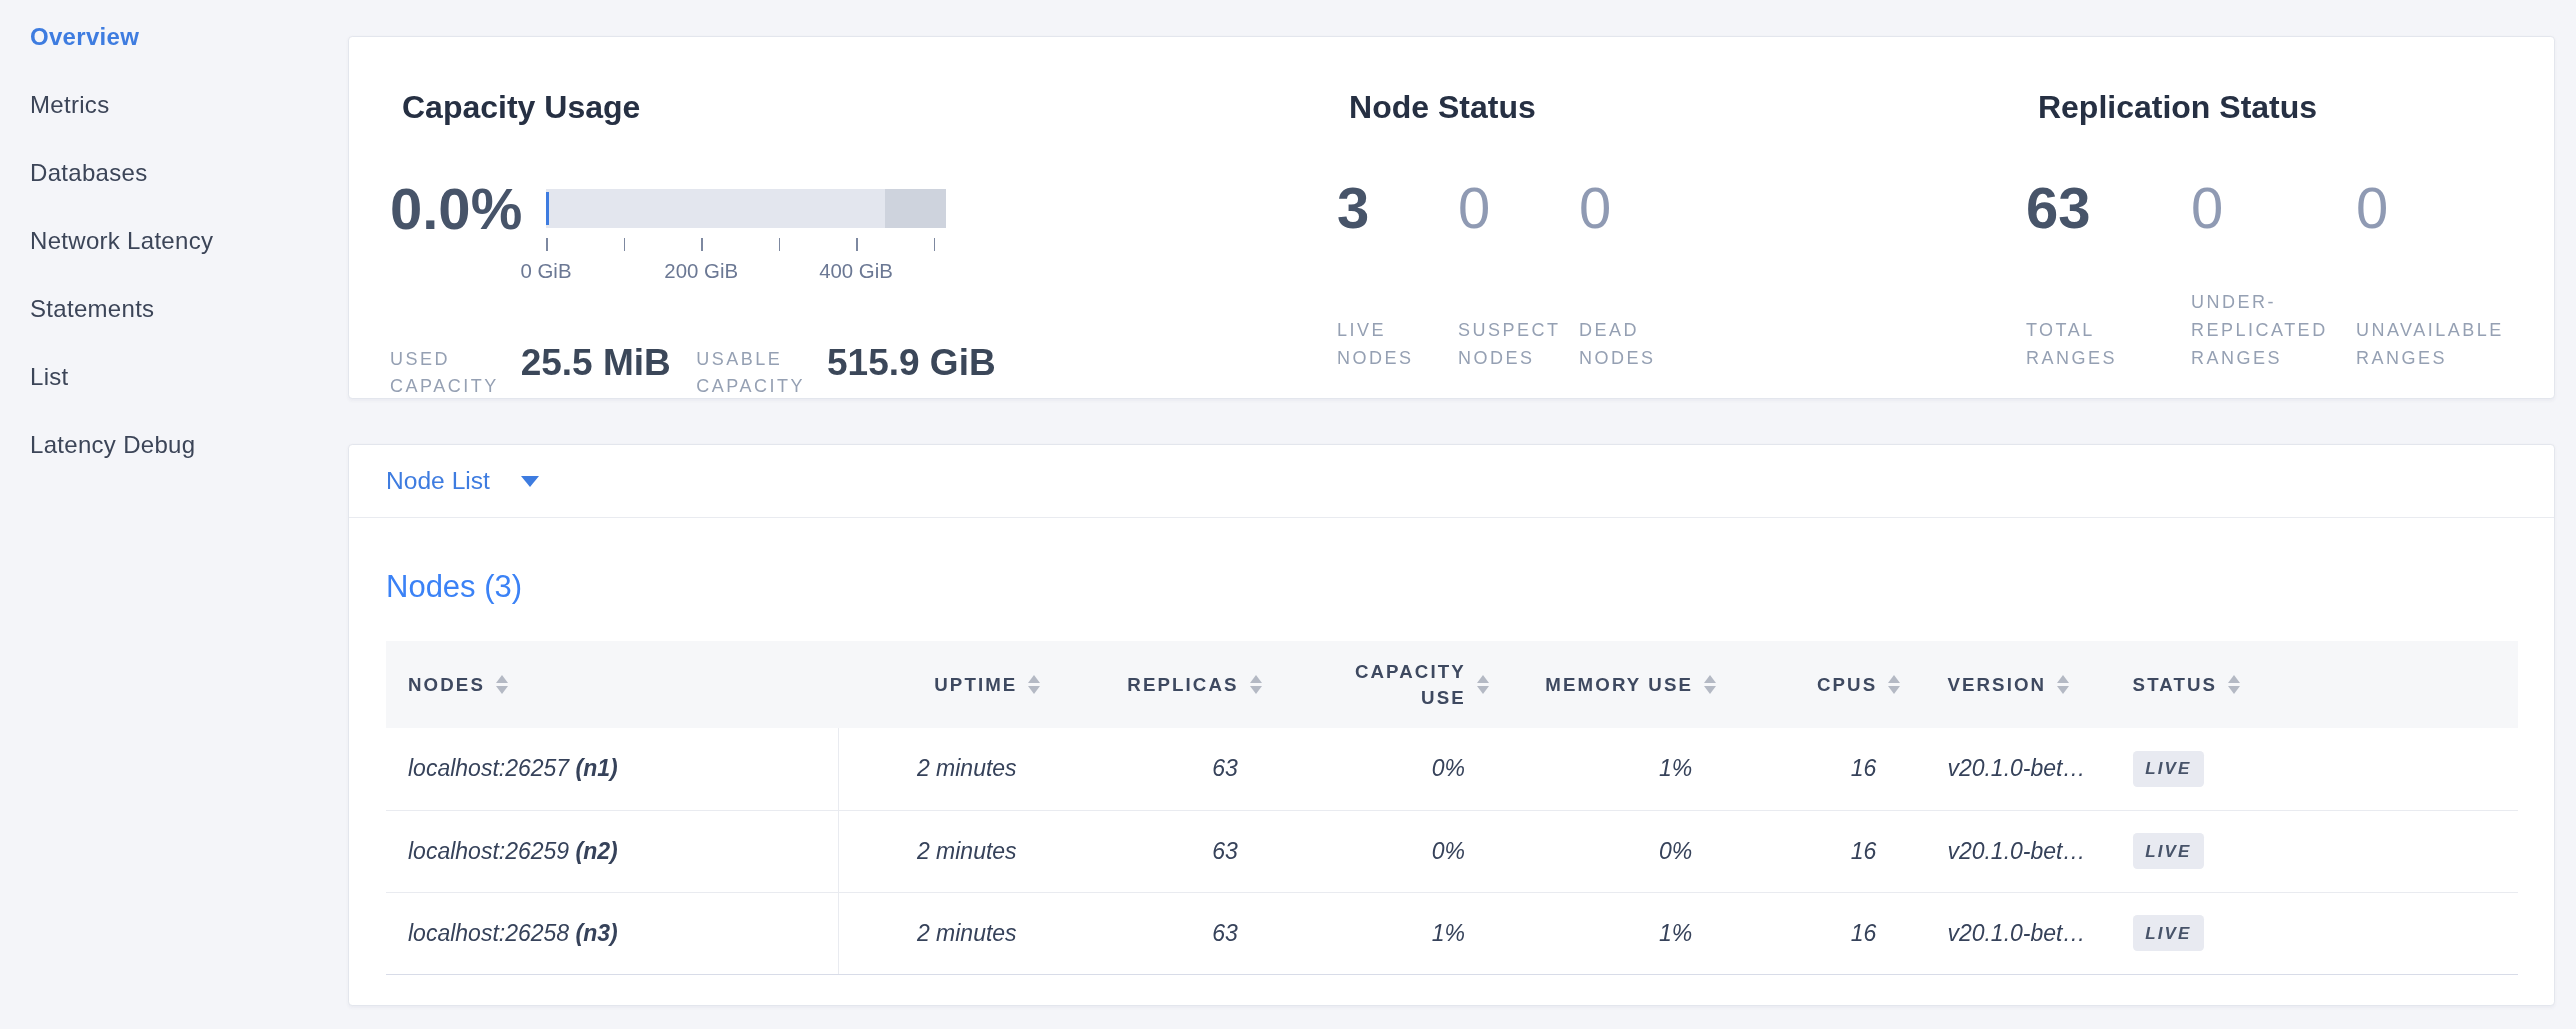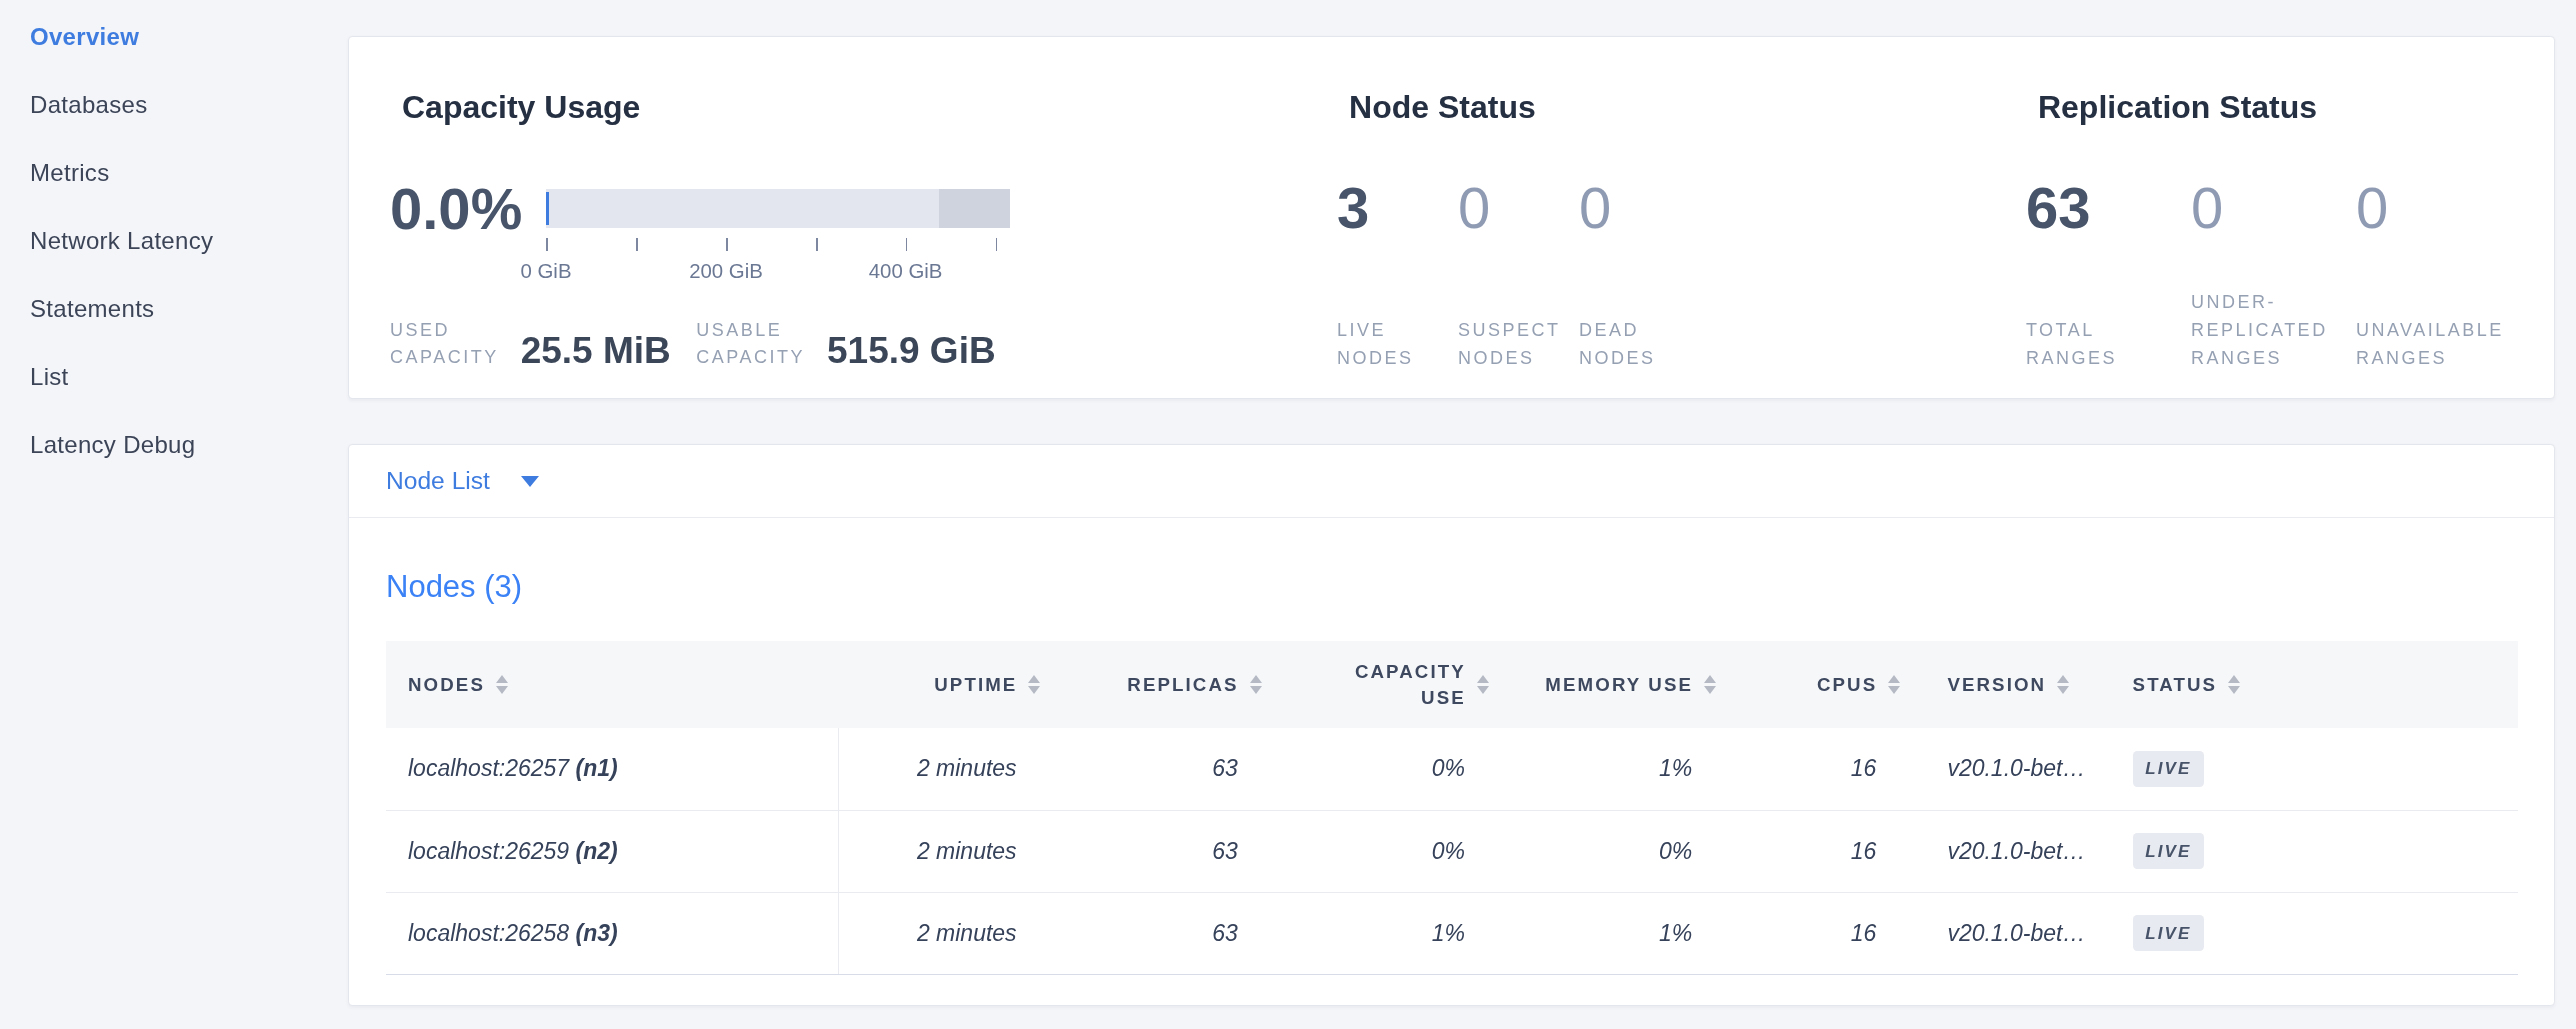--- a/index.html
+++ b/index.html
@@ -47,27 +47,27 @@
   }
   #card-summary{top:36px;height:363px;display:flex;}
   #card-nodes{top:444px;height:562px;}
   .sec-title{font-size:32px;font-weight:600;color:var(--title);margin:12px;line-height:1;}
   
   .col-capacity{width:980px;padding:42px 0 0 41px;}
   .col-nodestatus{width:679px;padding:42px 0 0 8.5px;}
   .col-replication{width:547px;padding:42px 0 0 18.7px;}
   .gauge-row{display:flex;align-items:center;margin-top:56px;height:59px;}
   .gauge-pct{font-size:58px;font-weight:600;color:var(--num-dark);line-height:1;margin-right:22px;width:134px;}
-  .gauge{position:relative;width:464px;height:39px;background:var(--bar-light);}
+  .gauge{position:relative;width:400px;height:39px;background:var(--bar-light);}
   .gauge-used{position:absolute;left:0;top:3.4px;bottom:3.4px;width:3.4px;background:var(--accent);}
   .gauge-seg2{position:absolute;top:0;bottom:0;right:0;background:var(--bar-dark);}
   .gauge-ticks{position:absolute;left:0;top:49px;width:100%;height:51px;}
   .gtick{position:absolute;top:0;width:1.7px;height:12.7px;background:var(--tick);}
   .gtick-label{position:absolute;top:22px;transform:translateX(-50%);font-size:20.4px;color:var(--tick-label);white-space:nowrap;}
-  .cap-stats{display:flex;align-items:flex-end;margin-top:79px;}
+  .cap-stats{display:flex;margin-top:108px;}
   .cap-label{font-size:18px;letter-spacing:2.5px;line-height:1.5;color:var(--label-muted);white-space:pre-line;margin-right:22px;}
   .cap-value{font-size:37px;font-weight:700;color:#3b4759;line-height:1;margin-right:25.5px;position:relative;top:-1.7px;white-space:nowrap;}
   
   .stat-row{display:flex;margin-top:56px;}
   .stat{display:flex;flex-direction:column;height:194px;}
   .stat-sm{width:121px;}
   .stat-lg{width:165px;}
   .stat-value{font-size:58px;font-weight:600;color:var(--num-dark);line-height:1;}
   .stat.muted .stat-value{color:var(--num-muted);font-weight:400;}
   .stat-label{margin-top:auto;font-size:18px;letter-spacing:2.5px;line-height:1.55;color:var(--label-muted);white-space:pre-line;}
@@ -110,22 +110,22 @@
     display:inline-block;background:var(--badge-bg);color:var(--badge-text);
     font-size:17px;font-weight:700;letter-spacing:2.1px;
     padding:9.3px 12.7px;border-radius:4.2px;line-height:1;
   }
 </style>
 </head>
 <body>
 
 <nav class="sidebar" id="sidebar">
     <div class="side-item active">Overview</div>
+    <div class="side-item">Metrics</div>
     <div class="side-item">Databases</div>
-    <div class="side-item">Metrics</div>
     <div class="side-item">Network Latency</div>
     <div class="side-item">Statements</div>
     <div class="side-item">List</div>
     <div class="side-item">Latency Debug</div>
   </nav>
 
 <section class="card" id="card-summary">
 
   <div class="col-capacity">
     <h2 class="sec-title">Capacity Usage</h2>

